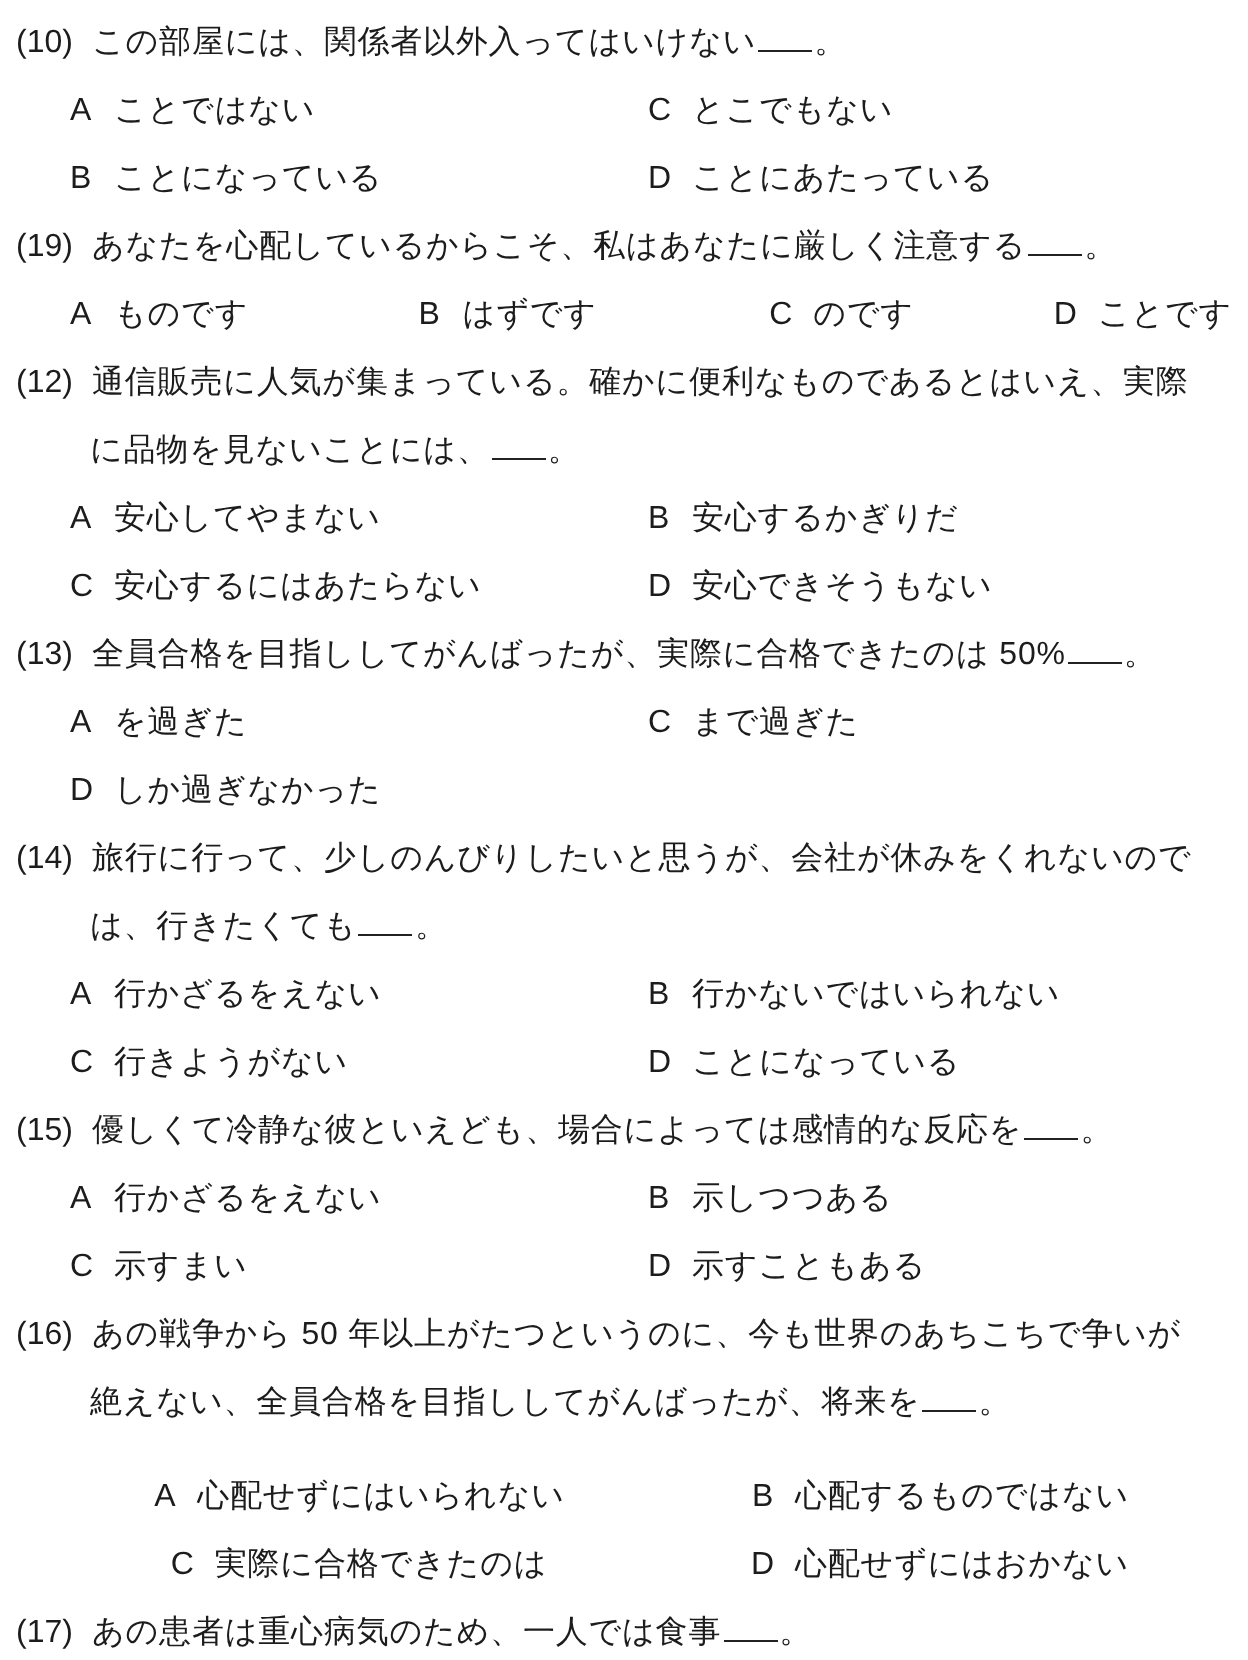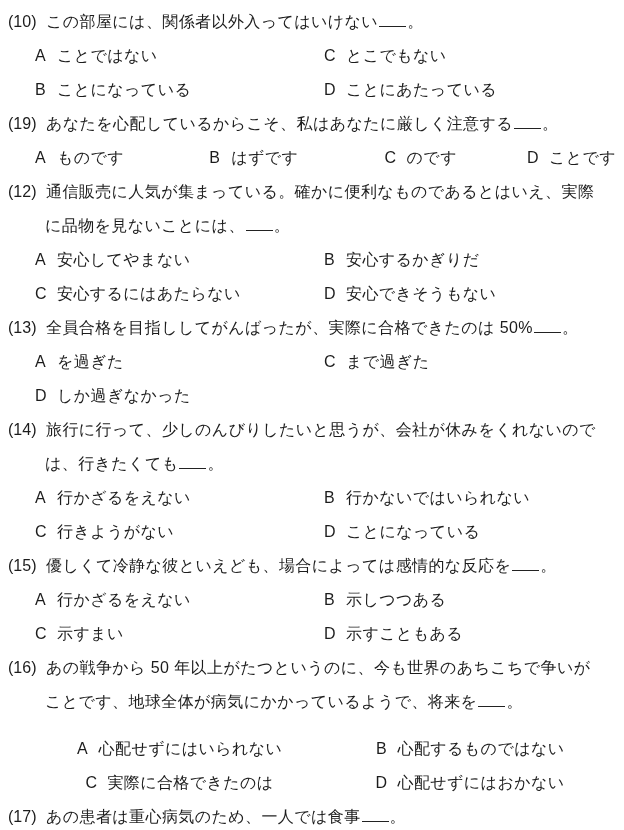--- a/index.html
+++ b/index.html
@@ -126,21 +126,21 @@
       <div class="q-line"><span class="q-num">(15)</span><span class="q-text">優しくて冷静な彼といえども、場合によっては感情的な反応を</span><span class="blank"></span><span class="q-suffix">。</span></div>
       <div class="options grid2">
         <span class="option"><span class="opt-label">A</span><span class="opt-text">行かざるをえない</span></span>
         <span class="option"><span class="opt-label">B</span><span class="opt-text">示しつつある</span></span>
         <span class="option"><span class="opt-label">C</span><span class="opt-text">示すまい</span></span>
         <span class="option"><span class="opt-label">D</span><span class="opt-text">示すこともある</span></span>
       </div>
     </div>
     <div class="question">
       <div class="q-line"><span class="q-num">(16)</span><span class="q-text">あの戦争から 50 年以上がたつというのに、今も世界のあちこちで争いが</span></div>
-      <div class="q-line cont"><span class="q-text">ことです、地球全体が病気にかかっているようで、将来を</span><span class="blank"></span><span class="q-suffix">。</span></div>
+      <div class="q-line cont"><span class="q-text">絶えない、全員合格を目指ししてがんばったが、将来を</span><span class="blank"></span><span class="q-suffix">。</span></div>
       <div class="options grid2 extra-gap">
         <span class="option"><span class="opt-label">A</span><span class="opt-text">心配せずにはいられない</span></span>
         <span class="option"><span class="opt-label">B</span><span class="opt-text">心配するものではない</span></span>
         <span class="option"><span class="opt-label">C</span><span class="opt-text">実際に合格できたのは</span></span>
         <span class="option"><span class="opt-label">D</span><span class="opt-text">心配せずにはおかない</span></span>
       </div>
     </div>
     <div class="question">
       <div class="q-line"><span class="q-num">(17)</span><span class="q-text">あの患者は重心病気のため、一人では食事</span><span class="blank"></span><span class="q-suffix">。</span></div>
     </div>

